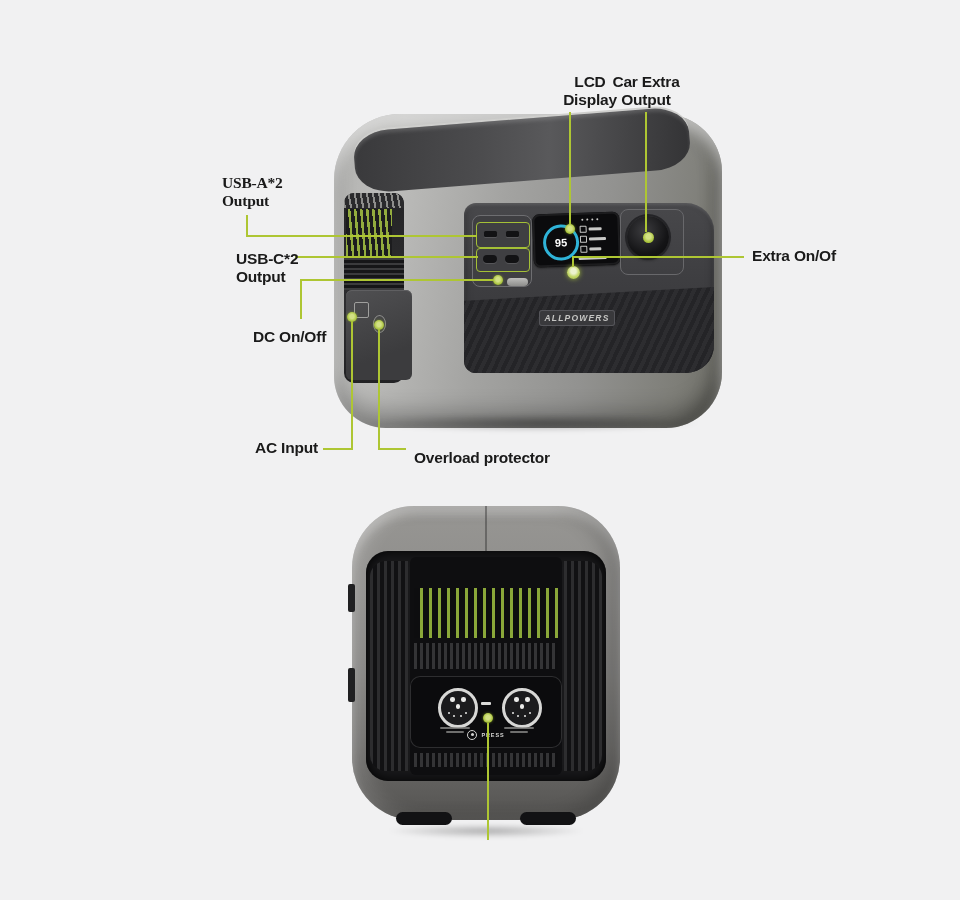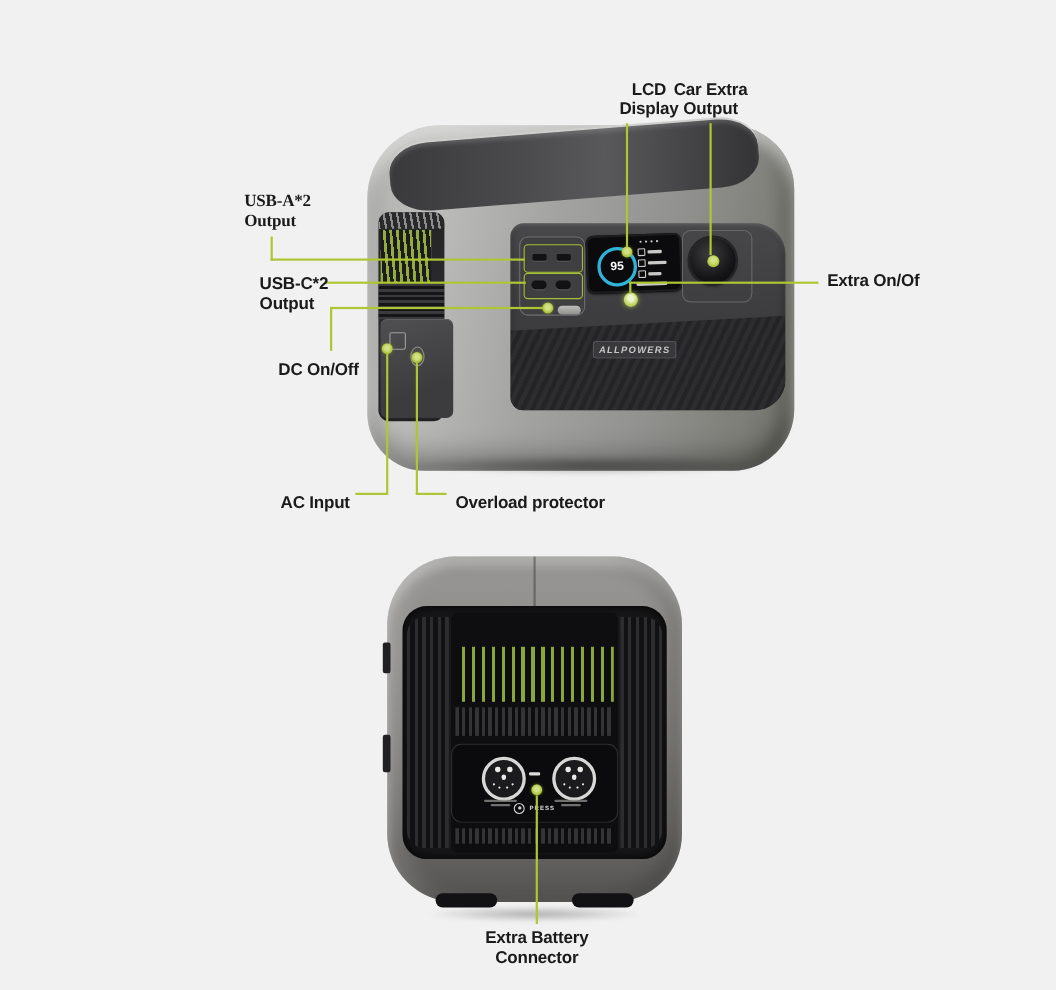--- a/index.html
+++ b/index.html
@@ -280,24 +280,20 @@
   <div class="lbl" style="left:236px;top:250px;">
     <span>USB-C*2</span><br>
     <span>Output</span>
   </div>
   <div class="lbl" style="left:253px;top:328px;">
     <span>DC On/Off</span>
   </div>
   <div class="lbl" style="left:752px;top:247px;">
     <span>Extra On/Of</span>
   </div>
-  <div class="lbl right" style="left:230px;top:449px;width:88px;">
+  <div class="lbl right" style="left:230px;top:439px;width:88px;">
     <span>AC Input</span>
   </div>
   <div class="lbl" style="left:414px;top:449px;">
     <span>Overload protector</span>
   </div>
-  <div class="lbl center" style="left:408px;top:844px;width:160px;">
-    <span>Extra Battery</span><br>
-    <span>Connector</span>
-  </div>
 
 </div>
 
 </body></html>

